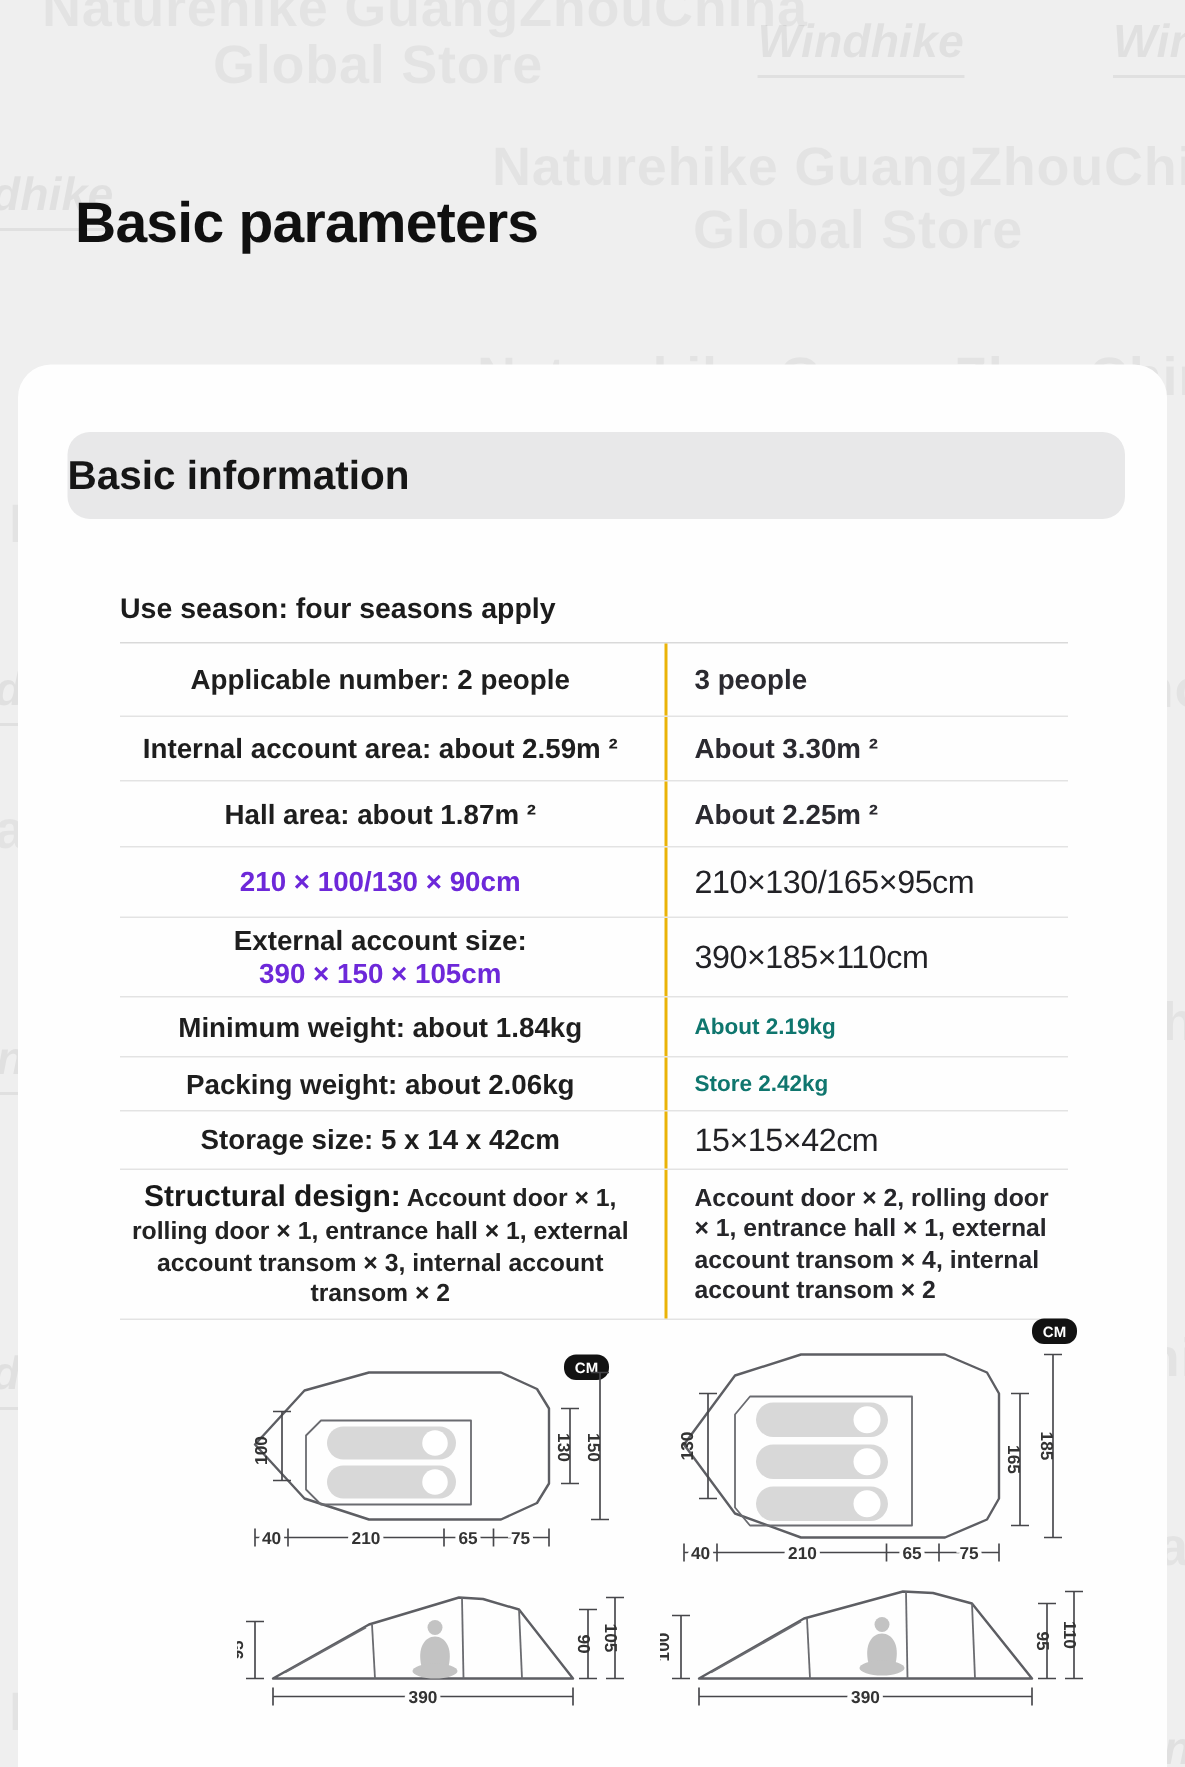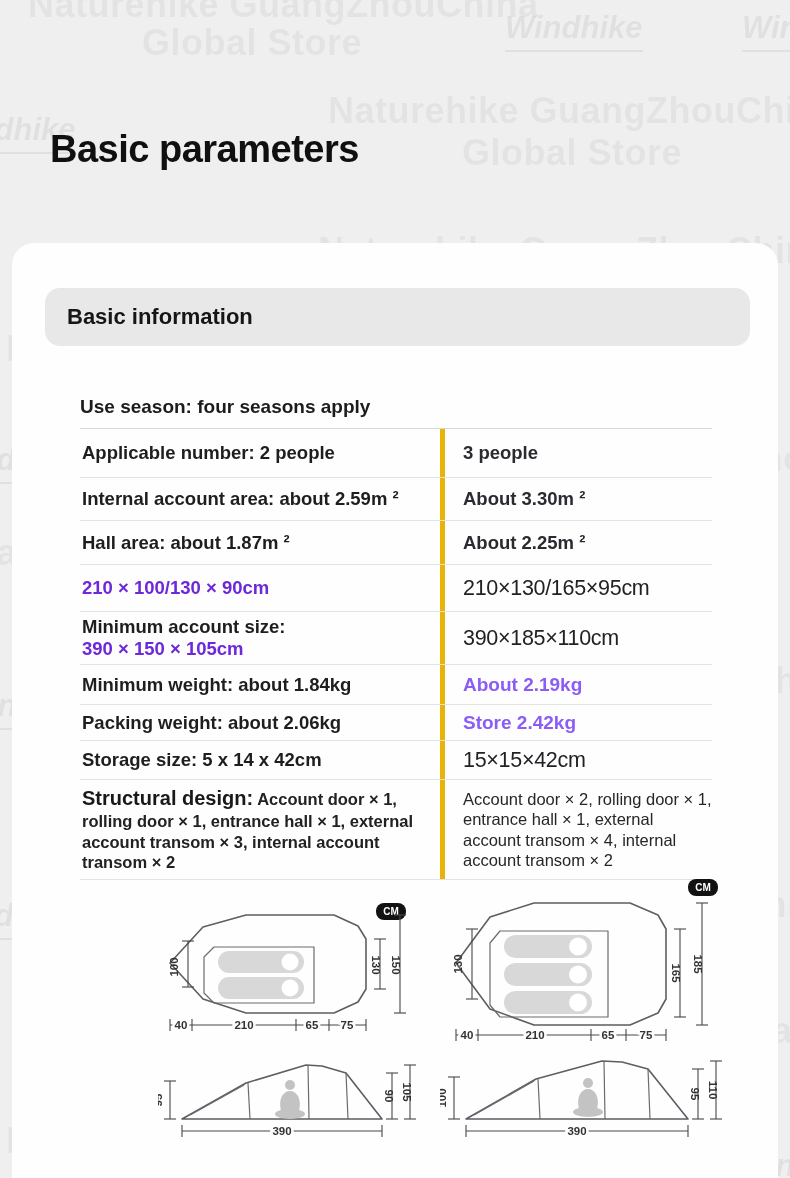--- a/index.html
+++ b/index.html
@@ -16,39 +16,39 @@
         color:#000; opacity:0.055; font-size:31px; pointer-events:none; }
   .wm-brand:after { content:""; display:block; height:2px; background:#000; margin-top:4px; }
   
   .page-title { position:absolute; left:50px; top:128px; font-size:38px; font-weight:800;
         color:#101010; letter-spacing:-0.5px; }
   
   .card { position:absolute; left:12px; top:243px; width:766px; height:935px;
         background:#fefefe; border-radius:22px 22px 0 0; }
   .section-bar { position:absolute; left:33px; top:45px; width:705px; height:58px;
         background:#e8e8e9; border-radius:15px; display:flex; align-items:center; }
-  .section-bar span { font-size:22px; font-weight:800; color:#161616; padding-left:22px; }
+  .section-bar span { font-size:27px; font-weight:800; color:#161616; }
   .use-season { position:absolute; left:68px; top:153px; font-size:19px; font-weight:700; color:#1c1c1c; }
   
   .spec-table { position:absolute; left:68px; top:185px; width:632px;
         border-top:1px solid #d9d9d9; }
   .spec-row { display:flex; align-items:center; border-bottom:1px solid #e3e3e3; }
-  .cell-l { width:365px; padding:4px 18px 4px 2px; border-right:5px solid #eab308;
-        align-self:stretch; display:flex; flex-direction:column; justify-content:center; }
+  .cell-l { width:365px; padding:4px 18px 4px 2px; border-right:2px solid #eab308;
+        align-self:stretch; display:flex; flex-direction:column; justify-content:center;text-align:center; }
   .cell-r { flex:1; padding:4px 0 4px 18px; }
   .l-txt { font-size:18.5px; font-weight:700; color:#1e1e1e; line-height:1.18; }
   .l-sub { font-size:18.5px; font-weight:700; color:#6d28d9; line-height:1.18; }
   .r-bold { font-size:18.5px; font-weight:700; color:#2b2a30; }
-  .r-kg { font-size:19px; font-weight:700; color:#8b5cf6; }
+  .r-kg { font-size:15px; font-weight:700; color:#0f766e; }
   .r-dim { font-size:21.5px; font-weight:400; color:#222226; letter-spacing:-0.3px; }
   .r0{min-height:49px}.r1{min-height:43px}.r2{min-height:44px}.r3{min-height:47px}
   .r4{min-height:53px}.r5{min-height:40px}.r6{min-height:36px}.r7{min-height:39px}.r8{min-height:100px}
   .struct-big { font-size:20px; font-weight:800; color:#191919; }
   .struct-small { font-size:16.5px; font-weight:700; color:#222; line-height:1.24; }
-  .r-struct { font-size:16.5px; font-weight:400; color:#26262a; line-height:1.24; }
+  .r-struct { font-size:16.5px; font-weight:700; color:#26262a; line-height:1.24; }
   
   .diag { position:absolute; }
   .diag svg { display:block; }
   .tent-line { fill:none; stroke:#5d5e63; stroke-width:1.6; stroke-linejoin:round; }
   .tent-inner { fill:none; stroke:#6a6b70; stroke-width:1.2; stroke-linejoin:round; }
   .pad { fill:#d8d8d8; }
   .pillow { fill:#ffffff; }
   .dim-line { stroke:#46464a; stroke-width:1.1; }
   .dim-label { font-size:11.5px; font-weight:700; fill:#333; }
   .scale-num { font-size:11.5px; font-weight:700; fill:#333; paint-order:stroke;
@@ -131,21 +131,21 @@
         <div class="cell-r"><span class="r-bold">About 2.25m ²</span></div>
       </div>
       <div class="spec-row r3">
         <div class="cell-l">
           <span class="l-sub">210 × 100/130 × 90cm</span>
         </div>
         <div class="cell-r"><span class="r-dim">210×130/165×95cm</span></div>
       </div>
       <div class="spec-row r4">
         <div class="cell-l">
-          <span class="l-txt">Minimum account size:</span>
+          <span class="l-txt">External account size:</span>
           <span class="l-sub">390 × 150 × 105cm</span>
         </div>
         <div class="cell-r"><span class="r-dim">390×185×110cm</span></div>
       </div>
       <div class="spec-row r5">
         <div class="cell-l">
             <span class="l-txt">Minimum weight: about 1.84kg</span>
           </div>
         <div class="cell-r"><span class="r-kg">About 2.19kg</span></div>
       </div>

